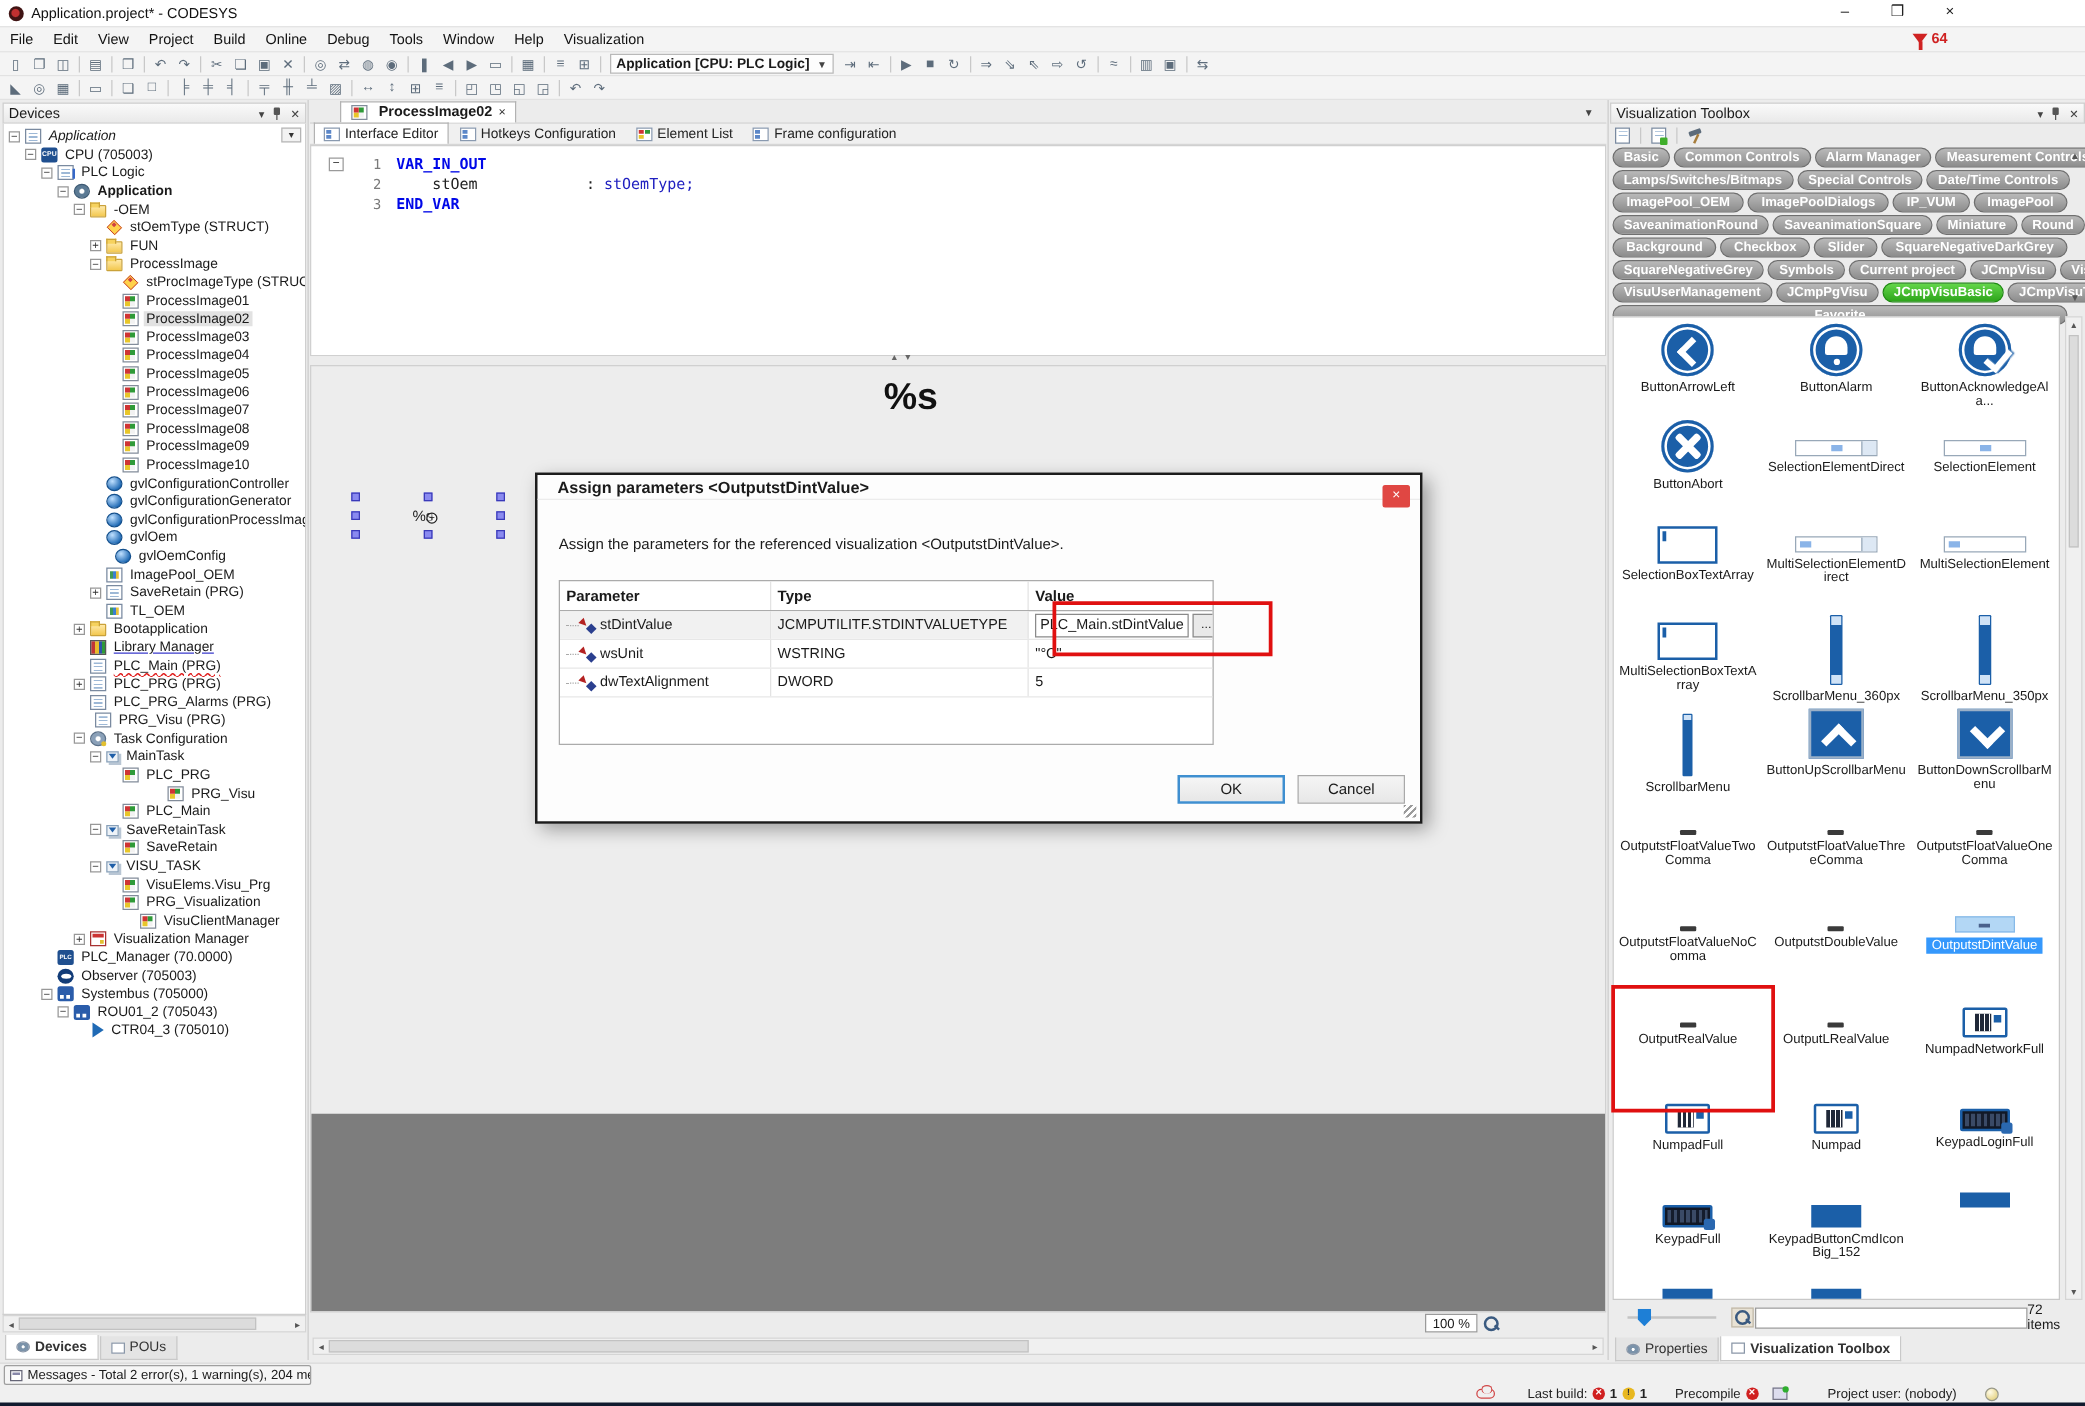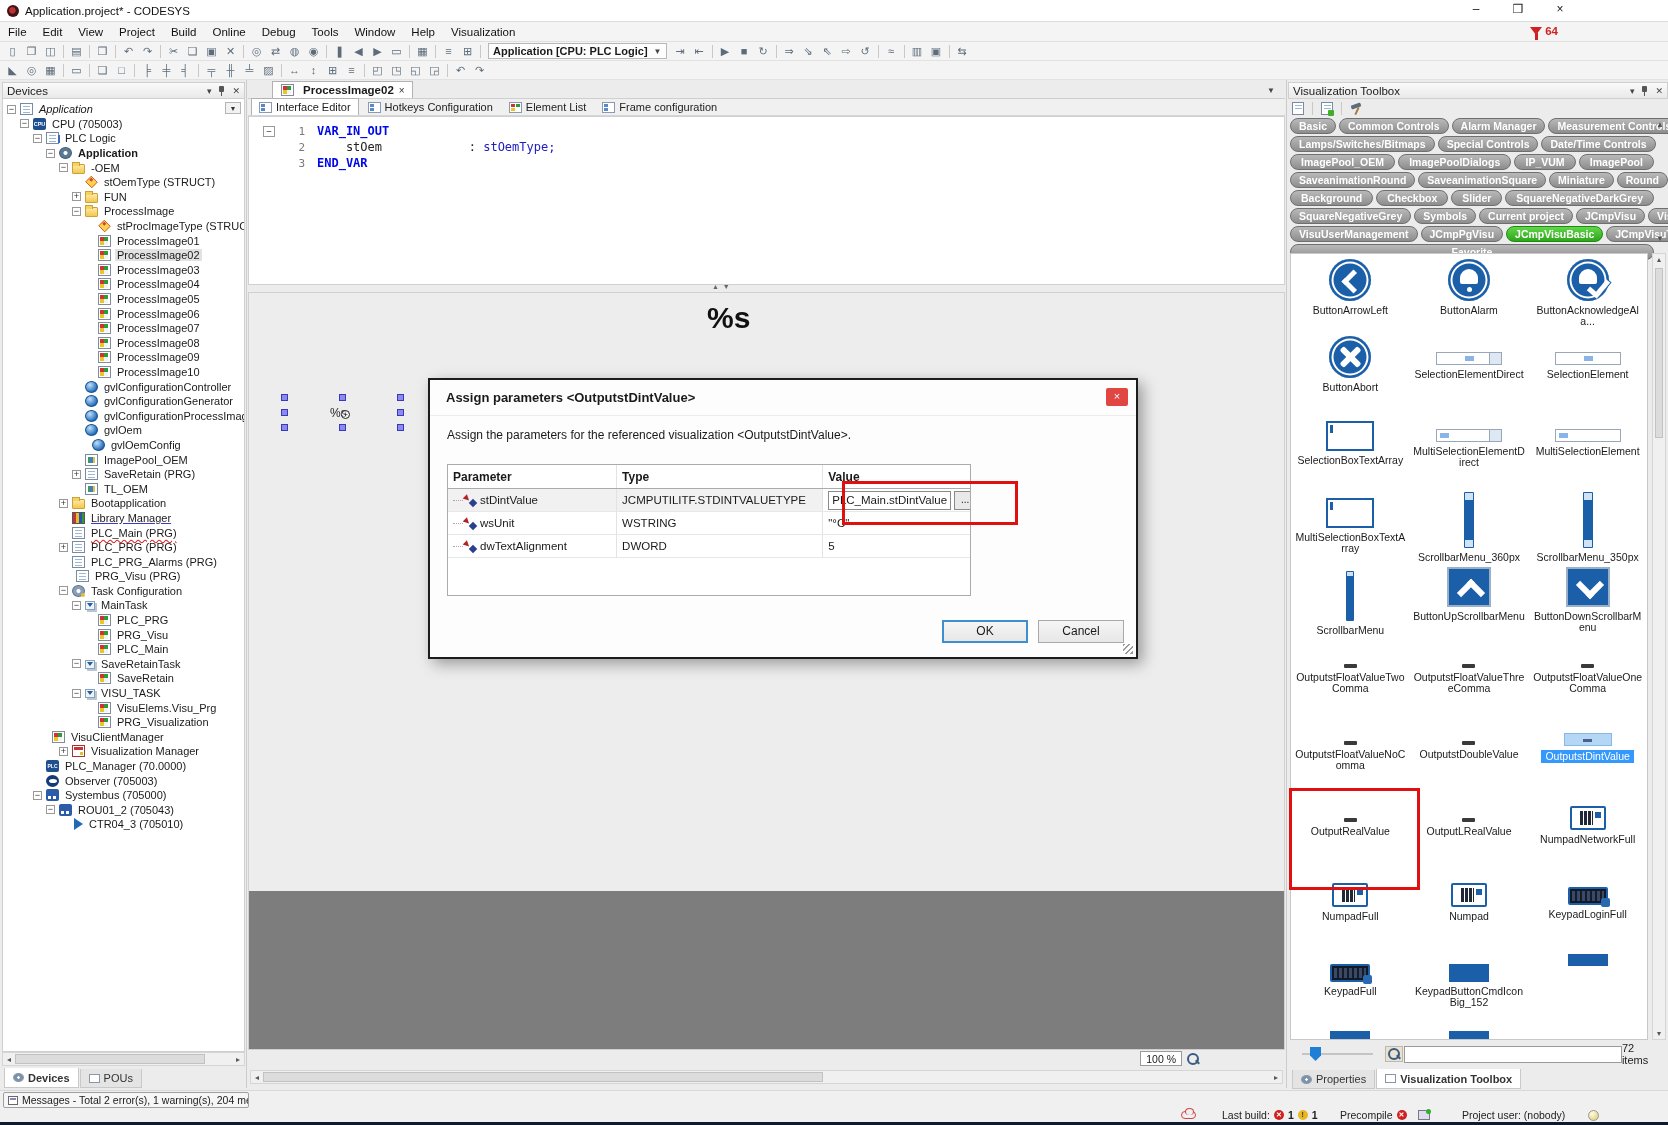--- a/index.html
+++ b/index.html
@@ -165,21 +165,21 @@
   #el-label { position:absolute; left:46px; top:9px; font-size:12px; color:#222; }
   #el-anchor { position:absolute; left:57px; top:13px; width:9px; height:9px; border:1px solid #222;
     border-radius:50%; font-size:8px; line-height:7px; text-align:center; color:#111; background:rgba(255,255,255,.5); }
   #canvas-zoom { right:85px; top:969px; }
   #center-hscroll { left:2px; right:2px; top:988px; }
   #center-hscroll .sthumb { width:560px; }
 
   
   #dialog { position:absolute; left:428px; top:378px; width:710px; height:281px; background:#fdfdfd;
     border:2px solid #1c1c1c; box-shadow:5px 5px 14px rgba(0,0,0,.35); z-index:50; }
-  #dlg-title { height:36px; display:flex; align-items:center; padding-left:16px; font-size:13px;
+  #dlg-title { height:20px; display:flex; align-items:center; padding-left:16px; font-size:13px;
     font-weight:bold; border-bottom:1px solid #ececec; }
   #dlg-close { position:absolute; right:8px; top:8px; width:22px; height:18px; background:#e04743;
     border-radius:2px; color:#fff; font-size:11px; line-height:17px; text-align:center; }
   #dlg-desc { position:absolute; left:17px; top:48px; font-size:12px; }
   #dlg-table { position:absolute; left:17px; top:84px; width:524px; height:132px; border:1px solid #ababab; background:#fff; }
   #dlg-head { display:flex; height:24px; border-bottom:1px solid #ababab; align-items:center; font-weight:bold; font-size:12px; }
   .dcell { height:100%; display:flex; align-items:center; padding-left:5px; border-right:1px solid #e3e3e3; overflow:hidden; }
   .c1 { width:182px; } .c2 { width:222px; } .c3 { width:158px; border-right:none; }
   .drow { display:flex; height:23px; border-bottom:1px solid #e7e7e7; font-size:11.5px; align-items:center; }
   .drow-sel .c1, .drow-sel .c2 { background:#f1f1f1; }
@@ -639,21 +639,21 @@
         <div class="trow" style="padding-left: 69px;">
           <span class="exp">−</span>
           <span class="tic i-task"></span>
           <span class="tlabel">MainTask</span>
         </div>
         <div class="trow" style="padding-left: 82px;">
           <span class="exp hid">−</span>
           <span class="tic i-visu"></span>
           <span class="tlabel">PLC_PRG</span>
         </div>
-        <div class="trow" style="padding-left: 82px;">
+        <div class="trow" style="padding-left: 82px; margin-left: 36px;">
           <span class="exp hid">−</span>
           <span class="tic i-visu"></span>
           <span class="tlabel">PRG_Visu</span>
         </div>
         <div class="trow" style="padding-left: 82px;">
           <span class="exp hid">−</span>
           <span class="tic i-visu"></span>
           <span class="tlabel">PLC_Main</span>
         </div>
         <div class="trow" style="padding-left: 69px;">
@@ -674,21 +674,21 @@
         <div class="trow" style="padding-left: 82px;">
           <span class="exp hid">−</span>
           <span class="tic i-visu"></span>
           <span class="tlabel">VisuElems.Visu_Prg</span>
         </div>
         <div class="trow" style="padding-left: 82px;">
           <span class="exp hid">−</span>
           <span class="tic i-visu"></span>
           <span class="tlabel">PRG_Visualization</span>
         </div>
-        <div class="trow" style="padding-left: 36px;">
+        <div class="trow" style="padding-left: 96px;">
           <span class="exp hid">−</span>
           <span class="tic i-visu"></span>
           <span class="tlabel">VisuClientManager</span>
         </div>
         <div class="trow" style="padding-left: 56px;">
           <span class="exp">+</span>
           <span class="tic i-vm"></span>
           <span class="tlabel">Visualization Manager</span>
         </div>
         <div class="trow" style="padding-left: 30px;">

